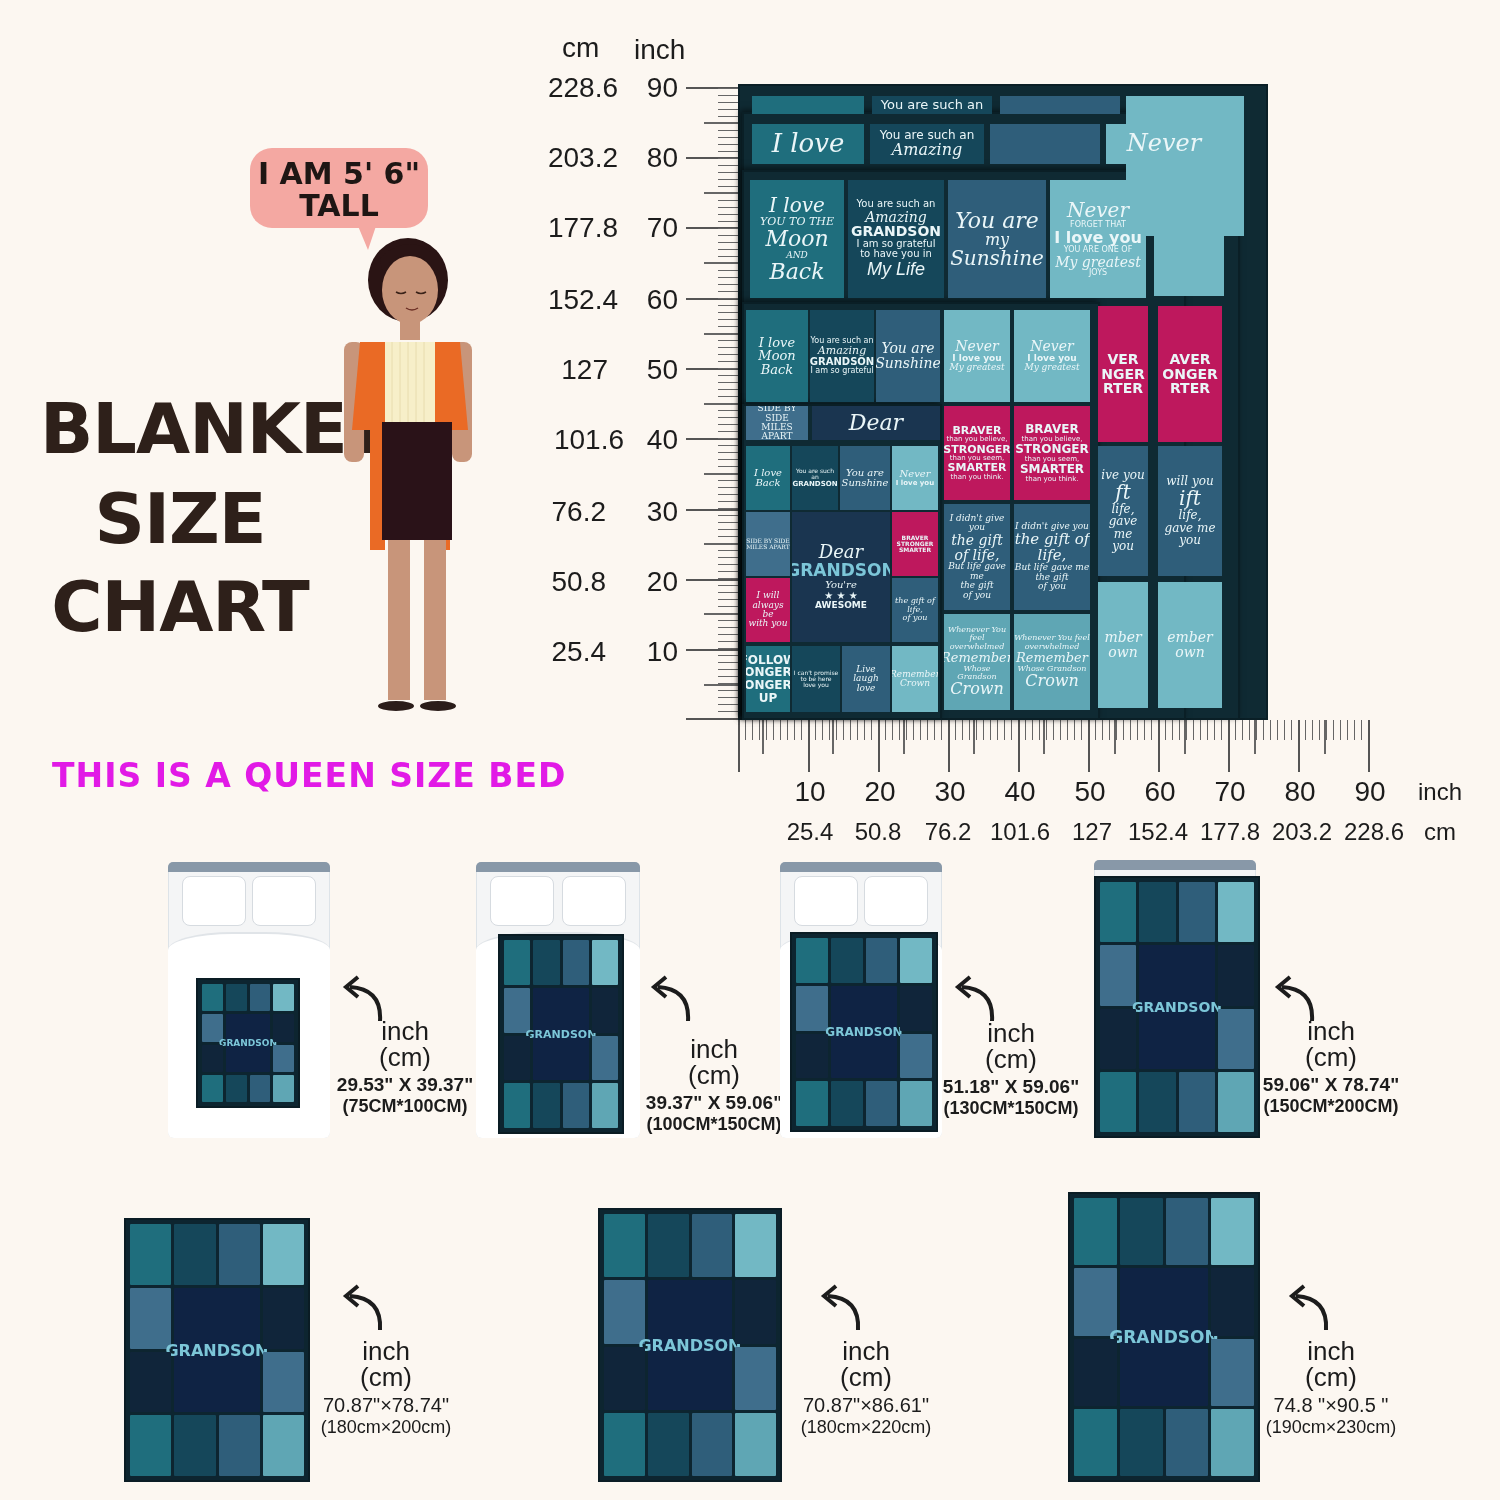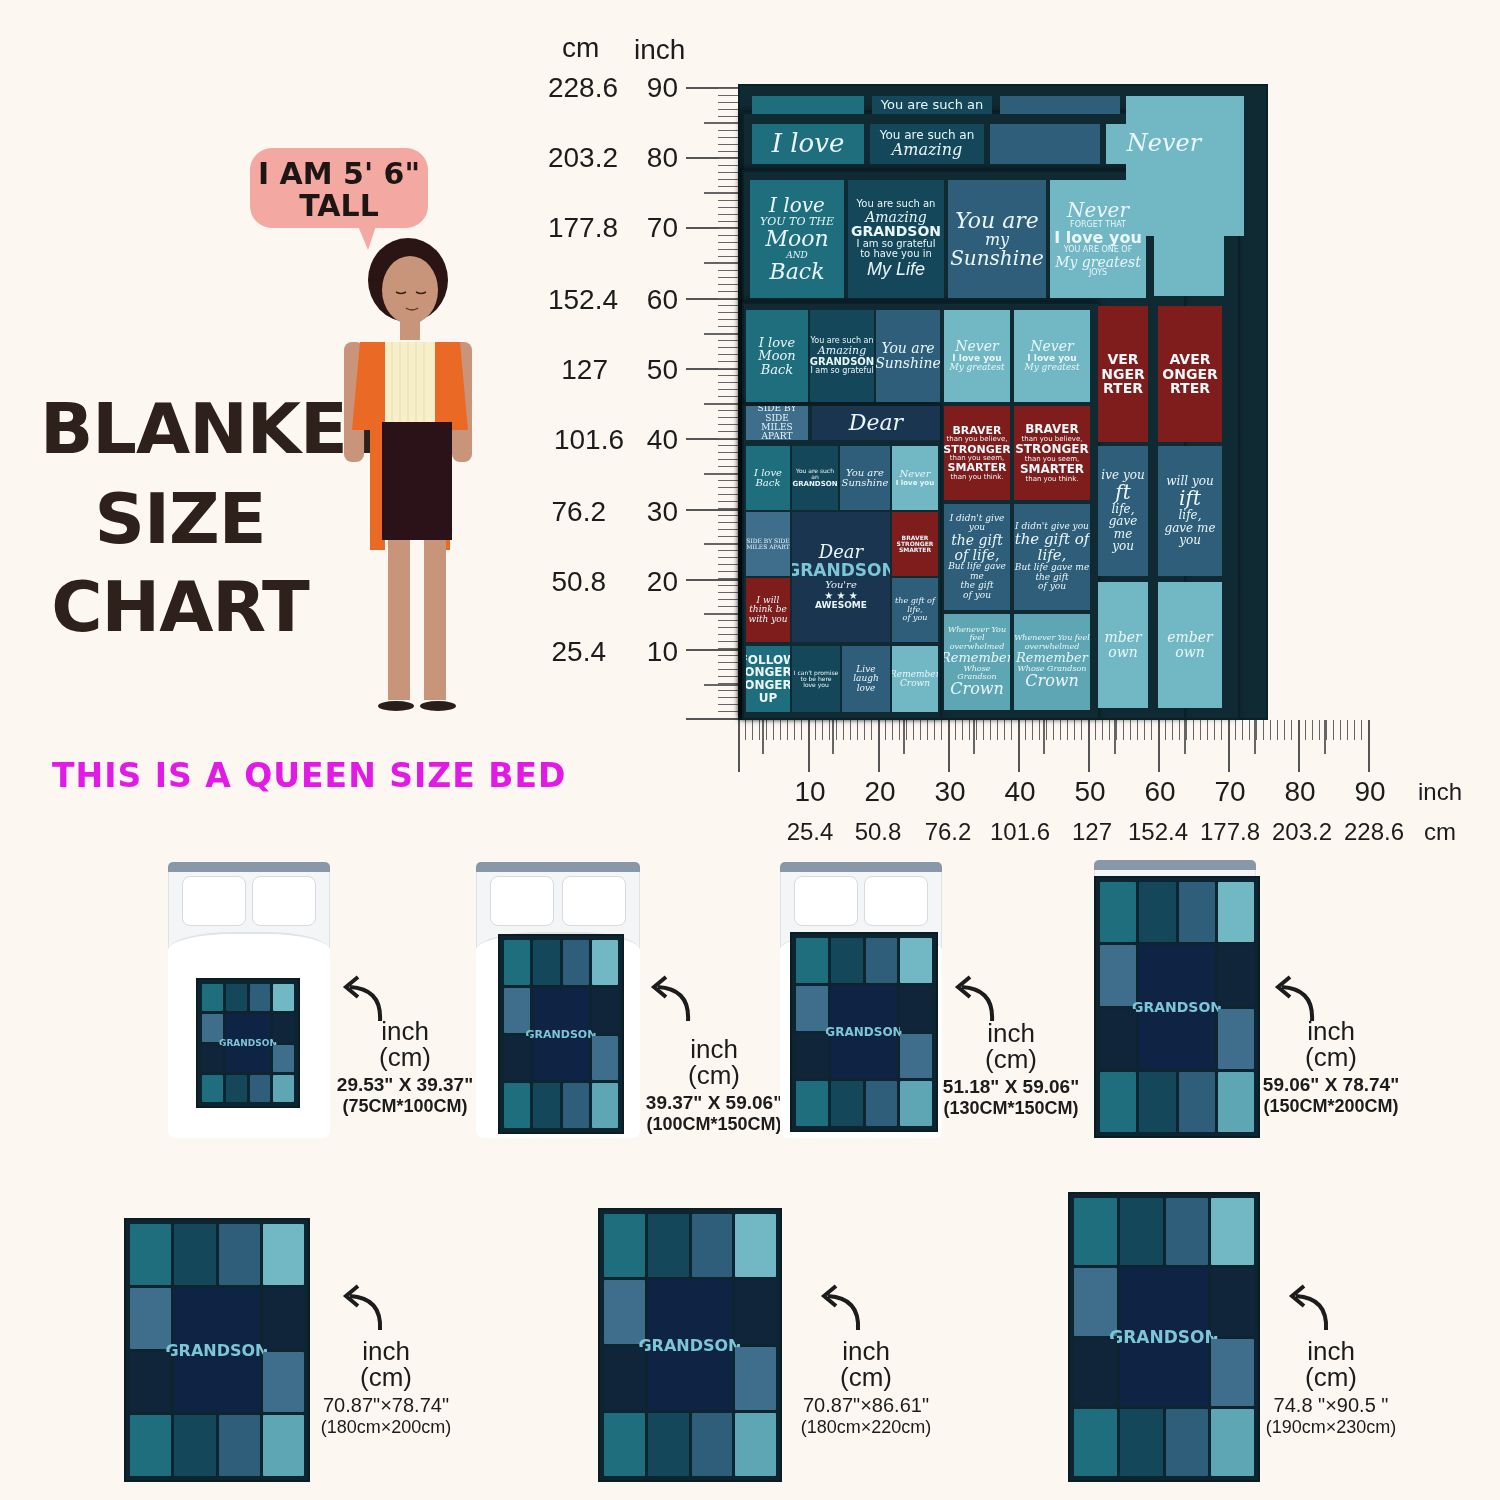--- a/index.html
+++ b/index.html
@@ -26,21 +26,21 @@
   .hlabel.small { font-size: 24px; }
   .htick { position: absolute; width: 2px; background: #555; }
 
   
   .blanket { position: absolute; background: #0f2a33; border: 2px solid #0a1f26; overflow: hidden; }
   .tile { position: absolute; color: #eaf6f8; text-align: center; overflow: hidden; font-family: "DejaVu Serif", serif; display: flex; flex-direction: column; justify-content: center; align-items: center; line-height: 1.05; }
   .t1 { background: #1f6e7d; }
   .t2 { background: #15475a; }
   .t3 { background: #2f5e7a; }
   .t4 { background: #72b8c4; }
-  .t5 { background: #7f1d1d; }
+  .t5 { background: #be185d; }
   .t6 { background: #1a3550; }
   .t7 { background: #3f6e8c; }
   .t8 { background: #5fa6b4; }
   .tile b { font-family: "DejaVu Sans", sans-serif; font-weight: bold; }
 
   
   .bed { position: absolute; background: #f4f5f6; border-radius: 6px; box-shadow: 0 0 0 1px #dde3e8 inset; }
   .bed .headboard { position: absolute; left: 0; top: 0; right: 0; height: 10px; background: #8898a8; border-radius: 5px 5px 0 0; }
   .bed .pillow { position: absolute; top: 14px; height: 50px; background: #ffffff; border: 1px solid #d6dbe0; border-radius: 8px; }
   .bed .sheet { position: absolute; left: 0; right: 0; top: 70px; bottom: 0; background: #ffffff; border-top: 2px solid #e0e4e8; border-radius: 40% 40% 6px 6px / 18px 18px 6px 6px; }
@@ -346,21 +346,21 @@
   <b style="font-size:9px;">AWESOME</b>
 </div>
 <div class="tile t5" style="left:892px; top:512px; width:46px; height:64px; font-family:'DejaVu Sans',sans-serif; font-size:6px;">
     <b>BRAVER</b>
     <b>STRONGER</b>
     <b>SMARTER</b>
   </div>
 
 <div class="tile t5" style="left:746px; top:578px; width:44px; height:64px; font-size:9px; font-style:italic;">
     <span>I will</span>
-    <span>think be</span>
+    <span>always be</span>
     <span>with you</span>
   </div>
 <div class="tile t3" style="left:892px; top:578px; width:46px; height:64px; font-size:8px; font-style:italic;">
     <span>the gift of life,</span>
     <span>of you</span>
   </div>
 
 <div class="tile t1" style="left:746px; top:646px; width:44px; height:66px; font-family:'DejaVu Sans',sans-serif; font-size:12px;">
     <b>FOLLOW</b>
     <b>ONGER</b>

